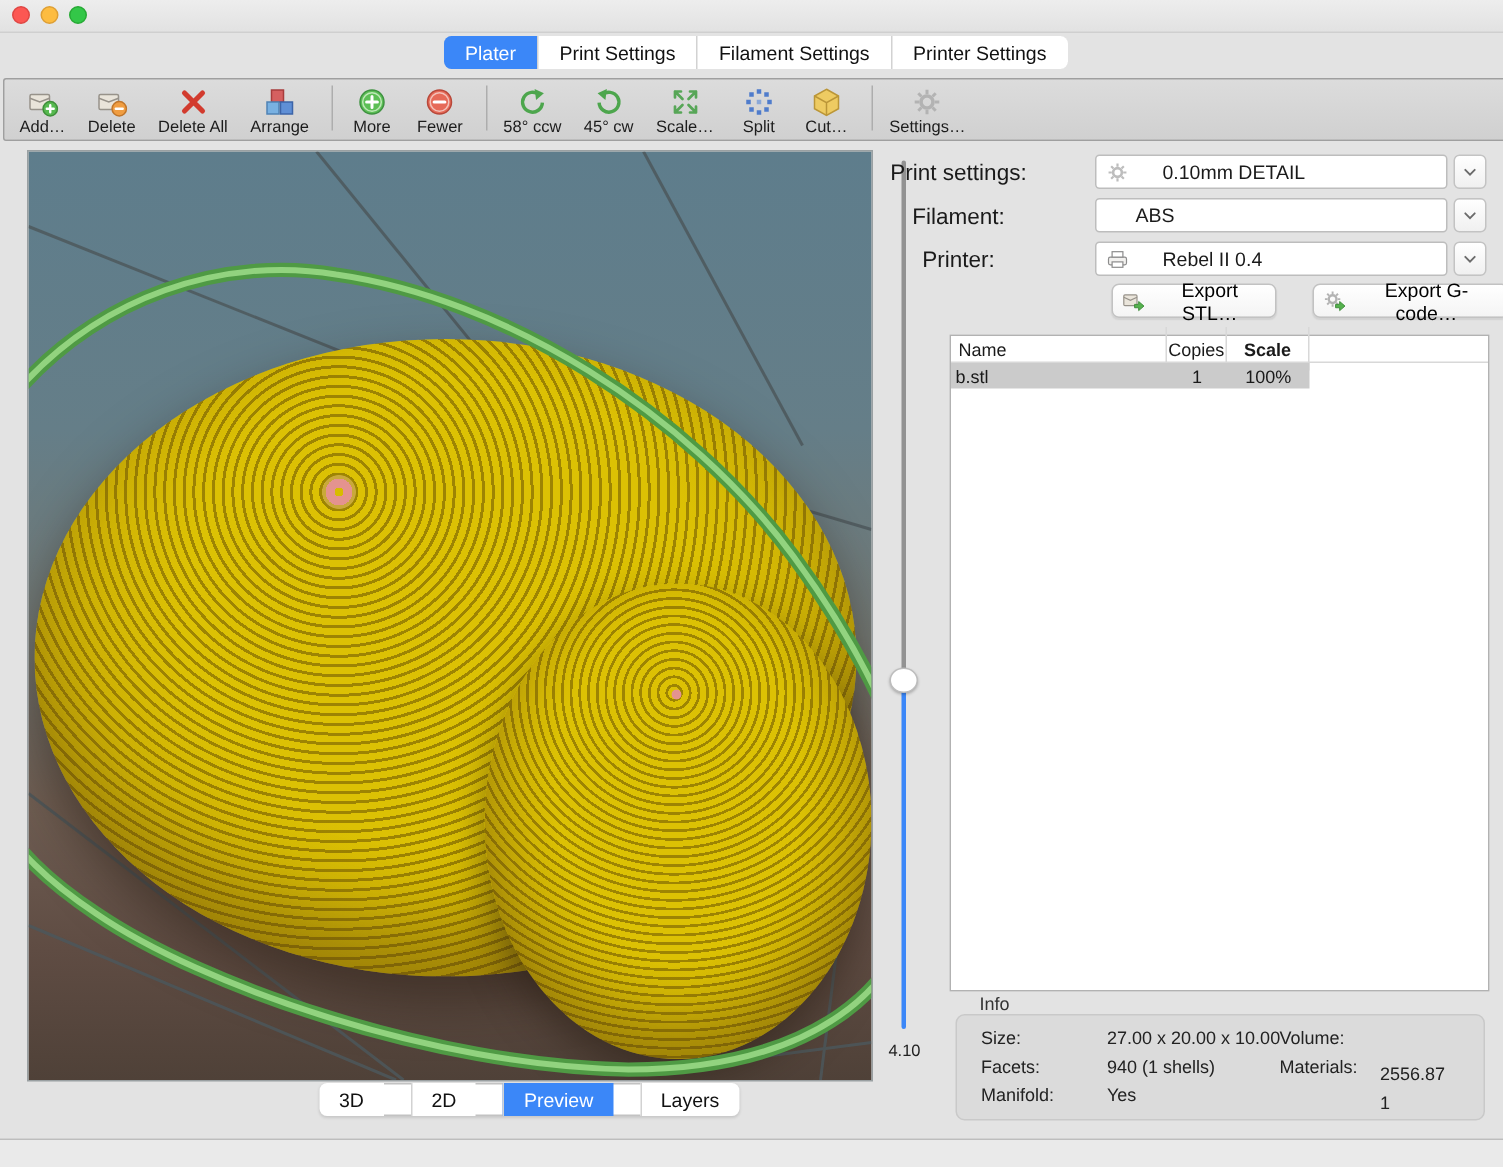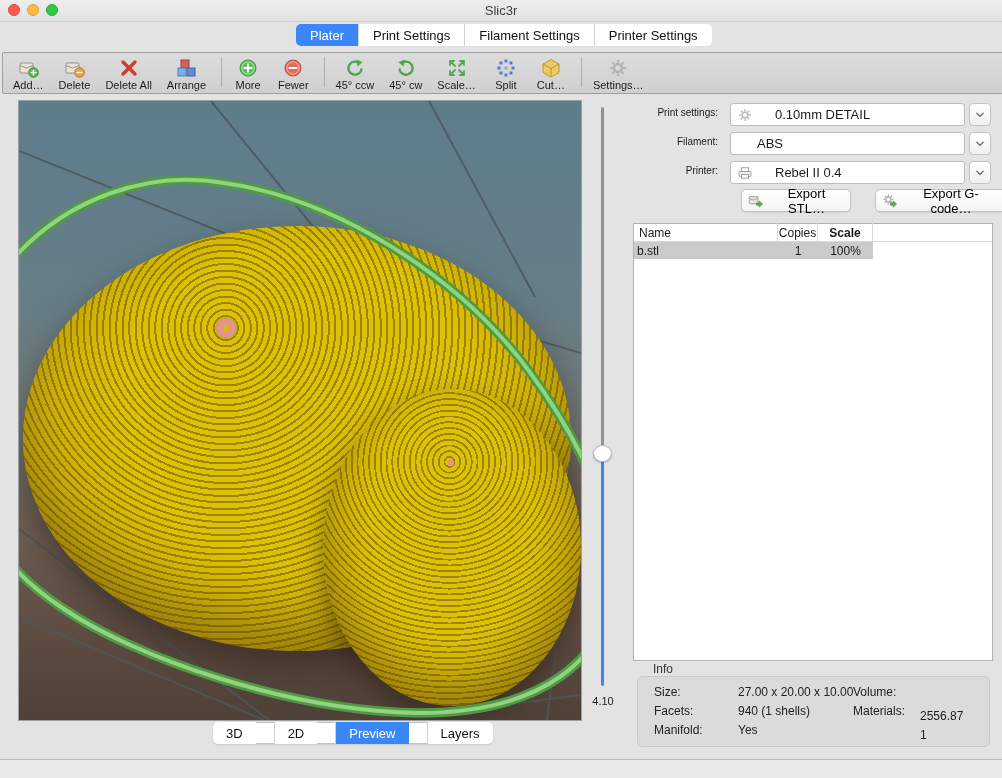--- a/index.html
+++ b/index.html
@@ -60,21 +60,21 @@
   .slider-track-blue{left:601px;top:454px;width:3px;height:232px;background:#3b87f8;border-radius:2px;}
   .slider-thumb{left:593px;top:445px;width:19px;height:17px;border-radius:50%;background:#fff;
                 border:1px solid #bdbdbd;box-shadow:0 1px 2px rgba(0,0,0,.25);box-sizing:border-box;}
   .slider-value{left:585px;top:695px;width:36px;text-align:center;font-size:11px;color:#222;}
 
   
   .view-tabs{left:213px;top:722px;box-shadow:0 0 0 1px #c2c2c2 inset,0 1px 2px rgba(0,0,0,.12);gap:18px;}
   .view-tabs .seg{padding:0 13px;}
 
   
-  .side-label{width:158px;text-align:right;font-size:10px;color:#1a1a1a;}
+  .side-label{width:158px;text-align:center;font-size:15px;color:#1a1a1a;}
   .combo{left:730px;width:235px;height:23px;background:#fff;border:1px solid #bdbdbd;border-radius:3px;
          box-sizing:border-box;display:flex;align-items:center;padding-left:6px;font-size:13px;gap:16px;}
   .combo .c-icon{margin-right:6px;display:flex;align-items:center;}
   .combo.noicon{padding-left:26px;}
   .dd-btn{left:969px;width:22px;height:23px;background:linear-gradient(#fff,#f0f0f0);
           border:1px solid #c3c3c3;border-radius:4px;box-sizing:border-box;
           display:flex;align-items:center;justify-content:center;}
   .push-btn{height:23px;background:linear-gradient(#fff,#f4f4f4);border:1px solid #c2c2c2;border-radius:5px;
             box-sizing:border-box;display:flex;align-items:center;justify-content:center;font-size:13px;gap:5px;
             box-shadow:0 1px 1px rgba(0,0,0,.08);}
@@ -110,21 +110,20 @@
 </style>
 </head>
 <body>
 
 <div class="stage">
 
   <div class="abs titlebar">
     <span class="tl red"></span>
     <span class="tl yellow"></span>
     <span class="tl green"></span>
-    <div class="abs win-title">Slic3r</div>
   </div>
 
   <div class="abs segmented" style="left:296px;top:24px;">
     <button class="seg active">Plater</button>
     <button class="seg">Print Settings</button>
     <button class="seg">Filament Settings</button>
     <button class="seg">Printer Settings</button>
   </div>
 
   <div class="abs toolbar">
@@ -194,21 +193,21 @@
       <span class="tb-label">Fewer</span>
     </div>
     <div class="tb-sep"></div>
     <div class="tb-item">
       <span class="tb-icon">
         <svg width="22" height="22" viewBox="0 0 22 22">
             <path d="M15.6 6.4 A6.6 6.6 0 1 0 17.6 11.4" fill="none" stroke="#4da64d" stroke-width="2.3"></path>
             <path d="M12.4 2.4 L18.6 5.2 L13.4 9.6 Z" fill="#4da64d"></path>
           </svg>
       </span>
-      <span class="tb-label">45° ccw</span>
+      <span class="tb-label">58° ccw</span>
     </div>
     <div class="tb-item">
       <span class="tb-icon">
         <svg width="22" height="22" viewBox="0 0 22 22">
             <g transform="translate(22,0) scale(-1,1)">
               <path d="M15.6 6.4 A6.6 6.6 0 1 0 17.6 11.4" fill="none" stroke="#4da64d" stroke-width="2.3"></path>
               <path d="M12.4 2.4 L18.6 5.2 L13.4 9.6 Z" fill="#4da64d"></path>
             </g>
           </svg>
       </span>

